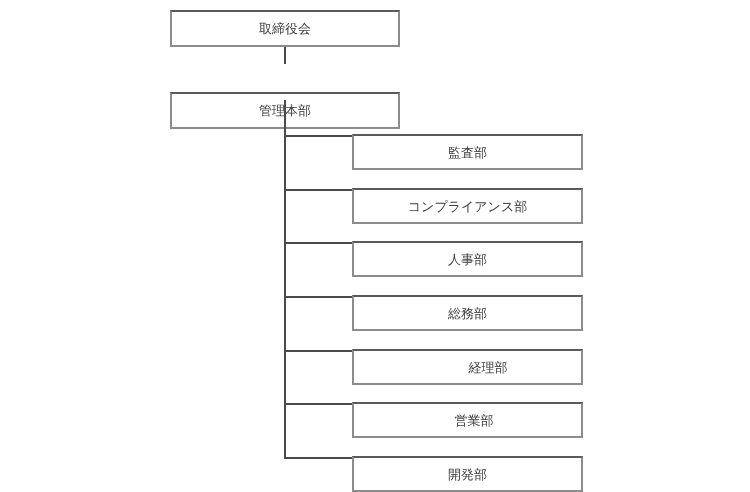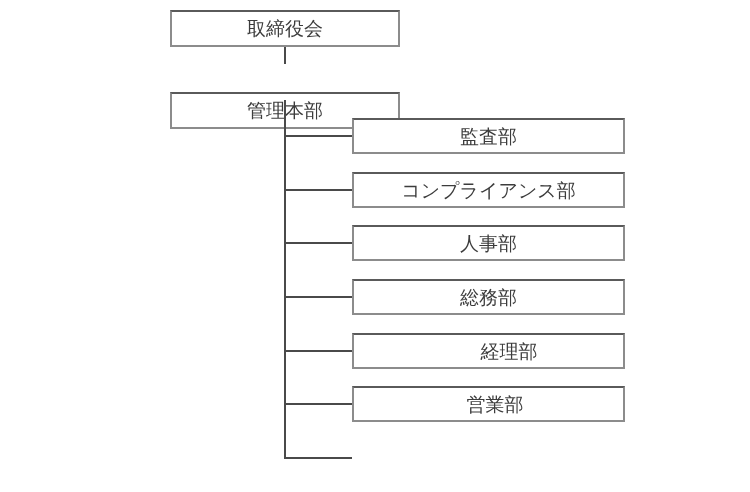--- a/index.html
+++ b/index.html
@@ -15,36 +15,37 @@
     font-family: "Liberation Sans", "DejaVu Sans", sans-serif;
     overflow: hidden;
   }
   .org-box {
     position: absolute;
     box-sizing: border-box;
     background: #ffffff;
     border: 2px solid #8c8c8c;
     border-top-color: #5a5a5a;
     color: #3c3c3c;
-    font-size: 19px;
+    font-size: 13px;
     display: flex;
     align-items: center;
     justify-content: center;
     text-align: center;
     line-height: 1;
   }
   .top-box {
     left: 170px;
     width: 230px;
     height: 37px;
   }
   .dept-box {
     left: 352px;
-    width: 273px;
+    width: 231px;
     height: 36px;
+    margin-top: 16px;
   }
   .line {
     position: absolute;
     background: #4a4a4a;
   }
   .vline { width: 2px; }
   .hline { height: 2px; }
 </style>
 </head>
 <body>
@@ -88,14 +89,17 @@
   </div>
 
   <div class="org-box dept-box" style="top:333px;padding-left:41px;">
     <span>経理部</span>
   </div>
 
   <div class="org-box dept-box" style="top:386px;padding-left:13px;">
     <span>営業部</span>
   </div>
 
+  <div class="org-box dept-box" style="top:440px;">
+    <span>開発部</span>
+  </div>
 
 </div>
 
 </body></html>

